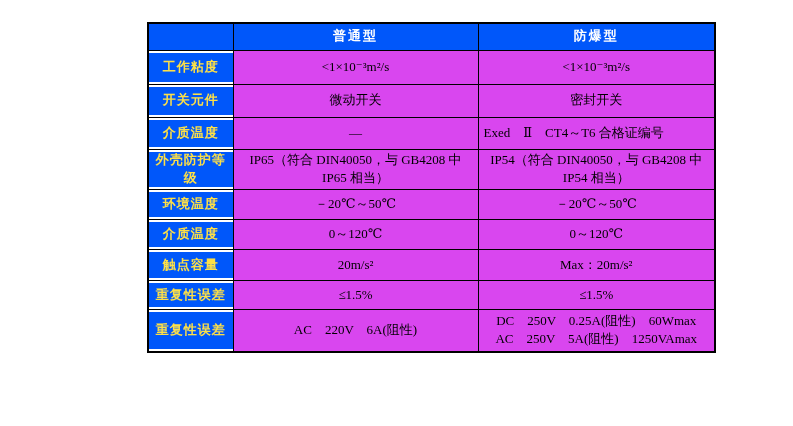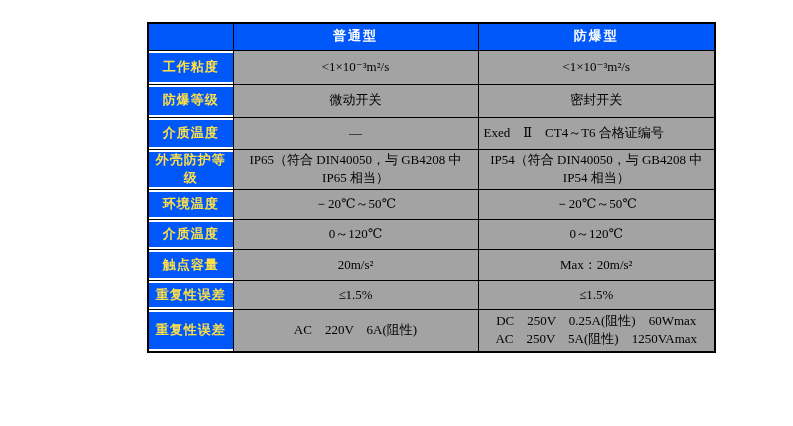--- a/index.html
+++ b/index.html
@@ -49,21 +49,21 @@
     background: #0057fa;
     color: #fde047;
     font-weight: bold;
     text-align: center;
     box-shadow: inset 0 2px 0 #ffffff, inset 0 -2px 0 #ffffff;
     letter-spacing: 1px;
   }
   td.data {
     text-align: center;
     white-space: pre-wrap;
-    background: #a3a3a3;
+    background: #d946ef;
   }
   td.data.align-left {
     text-align: left;
     padding-left: 5px;
   }
 </style>
 </head>
 <body>
 
 <div class="page">
@@ -78,21 +78,21 @@
         <th class="hdr"></th>
         <th class="hdr">普通型</th>
         <th class="hdr">防爆型</th>
       </tr>
       <tr style="height:34px">
         <td class="label">工作粘度</td>
         <td class="data">&lt;1×10⁻³m²/s</td>
         <td class="data">&lt;1×10⁻³m²/s</td>
       </tr>
       <tr style="height:33px">
-        <td class="label">防爆等级</td>
+        <td class="label">开关元件</td>
         <td class="data">微动开关</td>
         <td class="data">密封开关</td>
       </tr>
       <tr style="height:32px">
         <td class="label">介质温度</td>
         <td class="data">—</td>
         <td class="data align-left">Exed　Ⅱ　CT4～T6 合格证编号</td>
       </tr>
       <tr style="height:38px">
         <td class="label">外壳防护等级</td>

